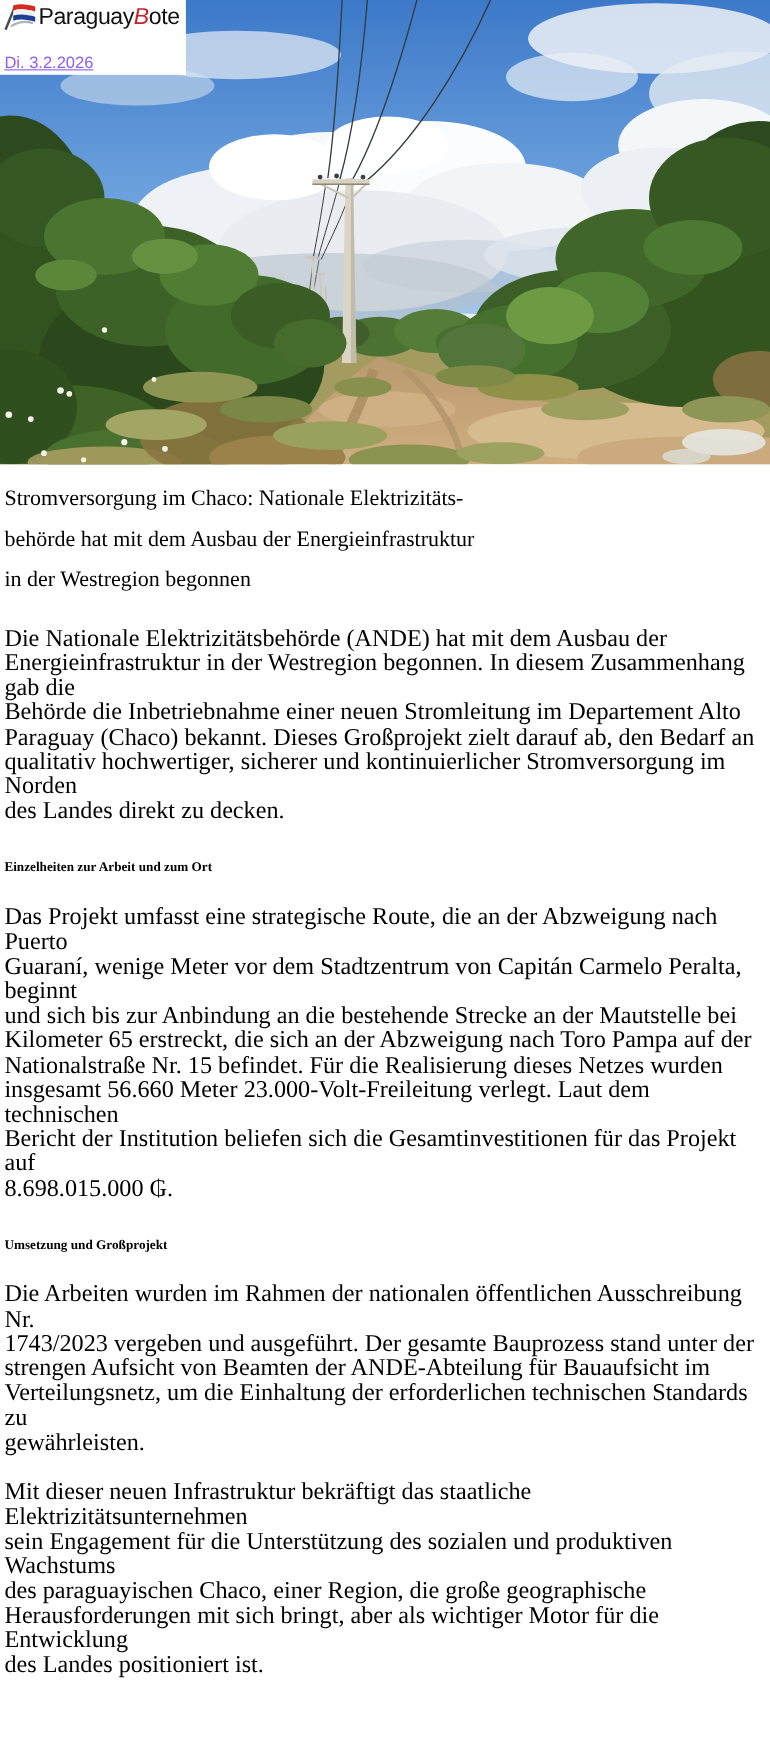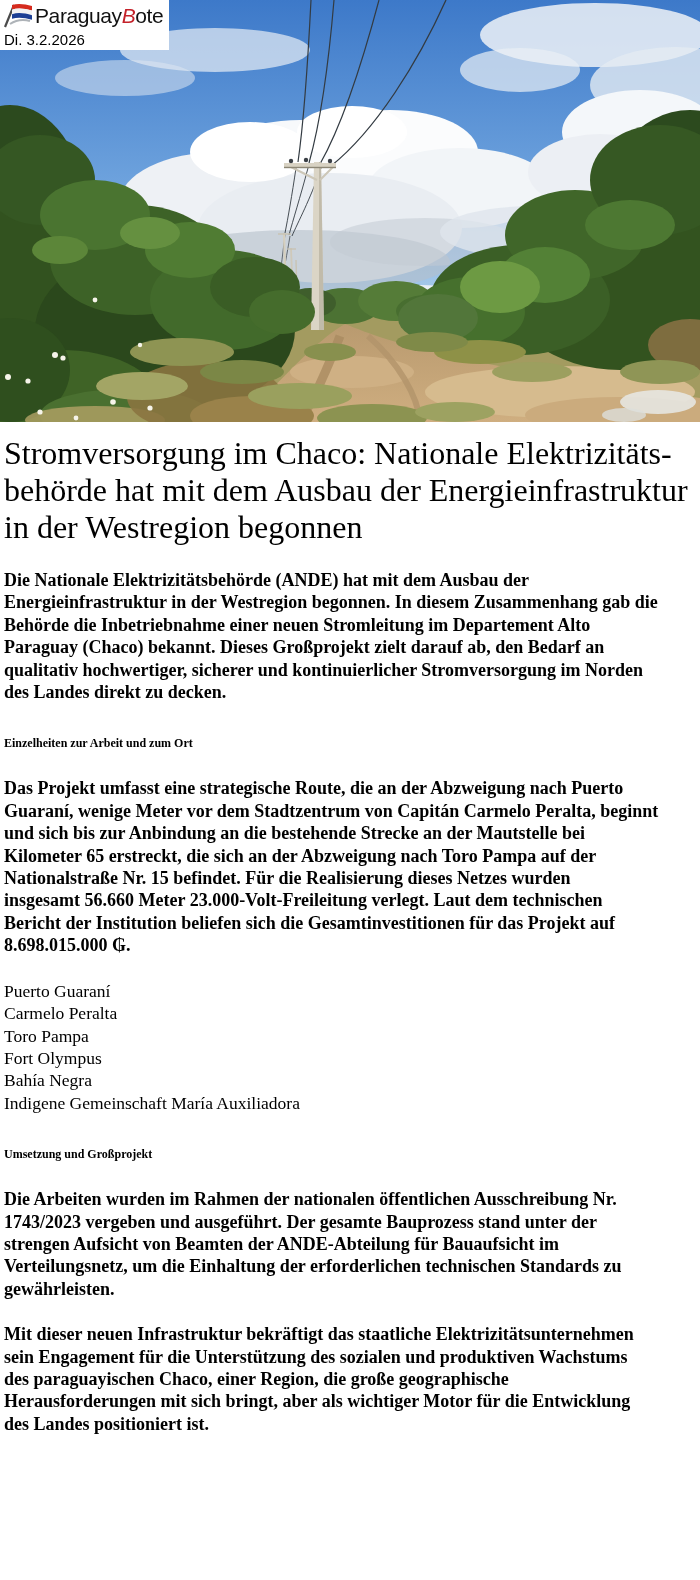--- a/index.html
+++ b/index.html
@@ -15,37 +15,37 @@
   .masthead {
     position: absolute; top: 0; left: 0;
     background: #ffffff;
     padding: 2px 6px 3px 2px;
     line-height: 1;
     font-family: "Liberation Sans", "DejaVu Sans", sans-serif;
   }
   .brand-row { display: flex; align-items: center; }
   .brand-text { font-size: 21px; letter-spacing: -0.4px; color: #111111; white-space: nowrap; margin-left: 2px; }
   .brand-accent { font-style: italic; }
-  .date-row { font-size: 15px; color: #000000; margin-top: 3px; padding-left: 2px; }
+  .date-row { font-size: 15px; color: #8b5cf6; margin-top: 21px; padding-left: 2px; text-decoration: underline; }
 
   .article {
     font-family: "Liberation Serif", "DejaVu Serif", serif;
     padding: 0 4px 6px 4px;
   }
   h1.headline {
-    font-size: 32px; font-weight: 400; line-height: 37px;
+    font-size: 20px; font-weight: 400; line-height: 37px;
     margin: 13px 0 0; white-space: pre-line;
   }
   h2.subhead {
     font-size: 12px; font-weight: 700; line-height: 22px;
     margin: 29px 0 0;
   }
   p.body {
-    font-size: 18px; line-height: 22.4px;
-    margin: 23px 0 0; white-space: pre-line; font-weight: bold;
+    font-size: 22px; line-height: 22.4px;
+    margin: 23px 0 0; white-space: pre-line;
   }
   .place-list { font-size: 17.5px; line-height: 22.4px; margin: 23px 0 0; }
 </style>
 </head>
 <body>
 
 <div class="hero">
   <svg width="700" height="422" viewBox="0 0 700 422" xmlns="http://www.w3.org/2000/svg">
     <defs>
       <linearGradient id="sky" x1="0" y1="0" x2="0" y2="1">
@@ -239,28 +239,20 @@
   <p class="body">Das Projekt umfasst eine strategische Route, die an der Abzweigung nach Puerto
 Guaraní, wenige Meter vor dem Stadtzentrum von Capitán Carmelo Peralta, beginnt
 und sich bis zur Anbindung an die bestehende Strecke an der Mautstelle bei
 Kilometer 65 erstreckt, die sich an der Abzweigung nach Toro Pampa auf der
 Nationalstraße Nr. 15 befindet. Für die Realisierung dieses Netzes wurden
 insgesamt 56.660 Meter 23.000-Volt-Freileitung verlegt. Laut dem technischen
 Bericht der Institution beliefen sich die Gesamtinvestitionen für das Projekt auf
 8.698.015.000 ₲.</p>
 
 
-  <div class="place-list">
-      <div>Puerto Guaraní</div>
-      <div>Carmelo Peralta</div>
-      <div>Toro Pampa</div>
-      <div>Fort Olympus</div>
-      <div>Bahía Negra</div>
-      <div>Indigene Gemeinschaft María Auxiliadora</div>
-    </div>
 
   <h2 class="subhead">Umsetzung und Großprojekt</h2>
   <p class="body">Die Arbeiten wurden im Rahmen der nationalen öffentlichen Ausschreibung Nr.
 1743/2023 vergeben und ausgeführt. Der gesamte Bauprozess stand unter der
 strengen Aufsicht von Beamten der ANDE-Abteilung für Bauaufsicht im
 Verteilungsnetz, um die Einhaltung der erforderlichen technischen Standards zu
 gewährleisten.</p>
 
   <p class="body">Mit dieser neuen Infrastruktur bekräftigt das staatliche Elektrizitätsunternehmen
 sein Engagement für die Unterstützung des sozialen und produktiven Wachstums

